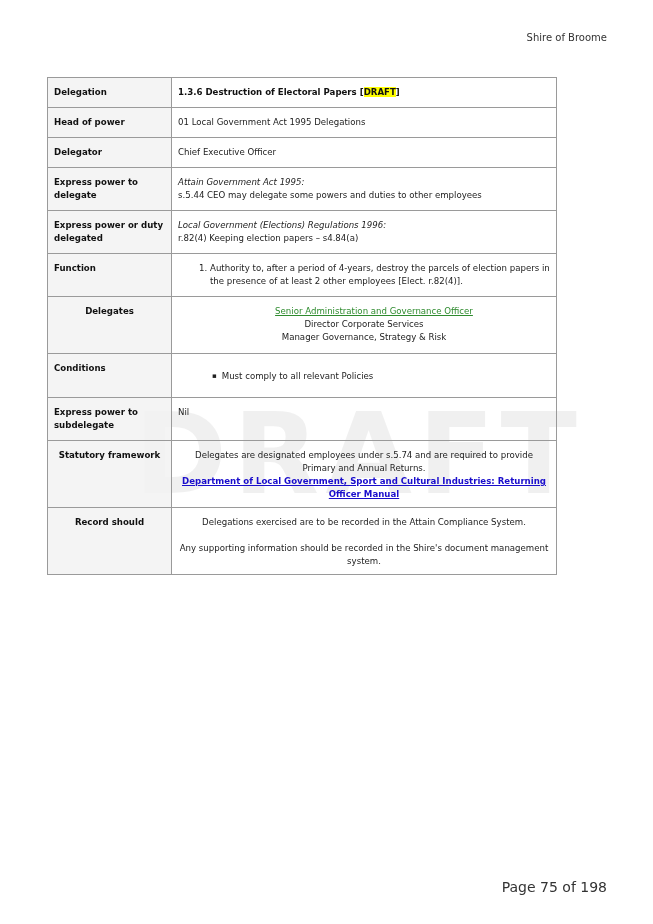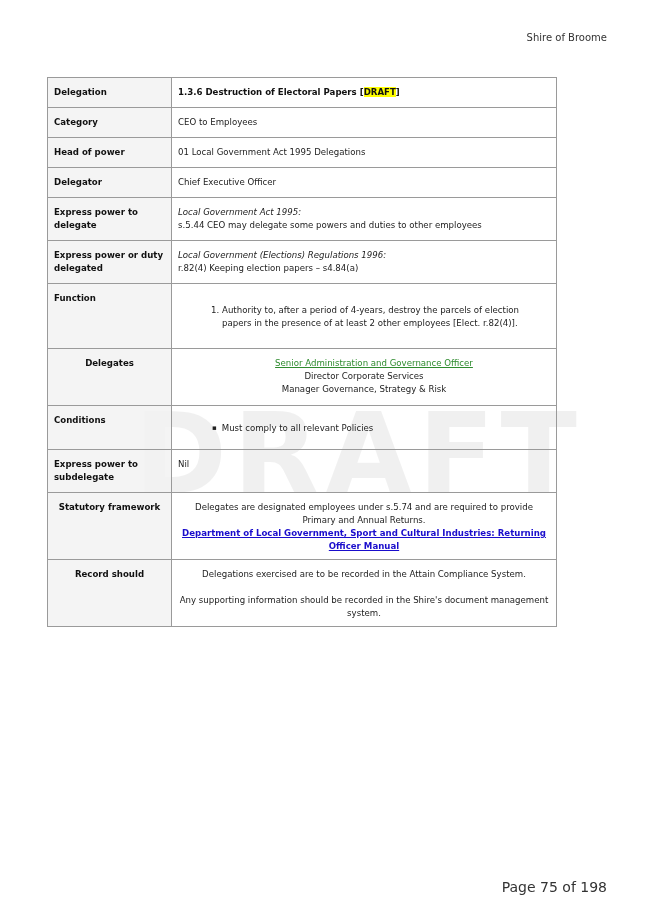--- a/index.html
+++ b/index.html
@@ -36,21 +36,21 @@
     font-weight: bold; color: #111;
   }
   table.deleg tr { }
   .r-deleg td { height: 15px; padding-top: 9px; }
   .r-short td { height: 15px; }
   .r-two td { height: 28px; }
   .r-three td { height: 42px; text-align: center; }
   .title { font-weight: bold; color: #111; }
   .hl { background: #ffff00; }
   .it { font-style: italic; }
-  .ol { margin: 12px; padding-left: 32px; }
+  .ol { margin: 0; padding-left: 32px; }
   .ol li { padding-left: 0; }
   .ul { margin: 8px; padding-left: 26px; list-style: none; }
   .ul li::before { content: "\25AA"; margin-right: 5px; font-size: 7px; vertical-align: 1px; }
   .link-green { color: #2e8b2e; text-decoration: underline; margin-left: 20px; }
   .link-blue { color: #1a0dcc; text-decoration: underline; font-weight: bold; }
   .gap { height: 13px; }
 </style>
 </head>
 <body>
 
@@ -60,35 +60,31 @@
 
 <table class="deleg">
   <tbody>
       <tr class="r-deleg">
     <td class="lbl">Delegation</td>
     <td>
       <span class="title">1.3.6 Destruction of Electoral Papers [</span><span class="title hl">DRAFT</span><span class="title">]</span>
     </td>
   </tr>
   <tr class="r-short">
-    <td class="lbl">Category</td>
-    <td>CEO to Employees</td>
-  </tr>
-  <tr class="r-short">
     <td class="lbl">Head of power</td>
     <td>01 Local Government Act 1995 Delegations</td>
   </tr>
   <tr class="r-short">
     <td class="lbl">Delegator</td>
     <td>Chief Executive Officer</td>
   </tr>
   <tr class="r-two">
     <td class="lbl">Express power to delegate</td>
     <td>
-      <div class="it">Local Government Act 1995:</div>
+      <div class="it">Attain Government Act 1995:</div>
       <div>s.5.44 CEO may delegate some powers and duties to other employees</div>
     </td>
   </tr>
   <tr class="r-two">
     <td class="lbl">Express power or duty delegated</td>
     <td>
       <div class="it">Local Government (Elections) Regulations 1996:</div>
       <div>r.82(4) Keeping election papers – s4.84(a)</div>
     </td>
   </tr>

